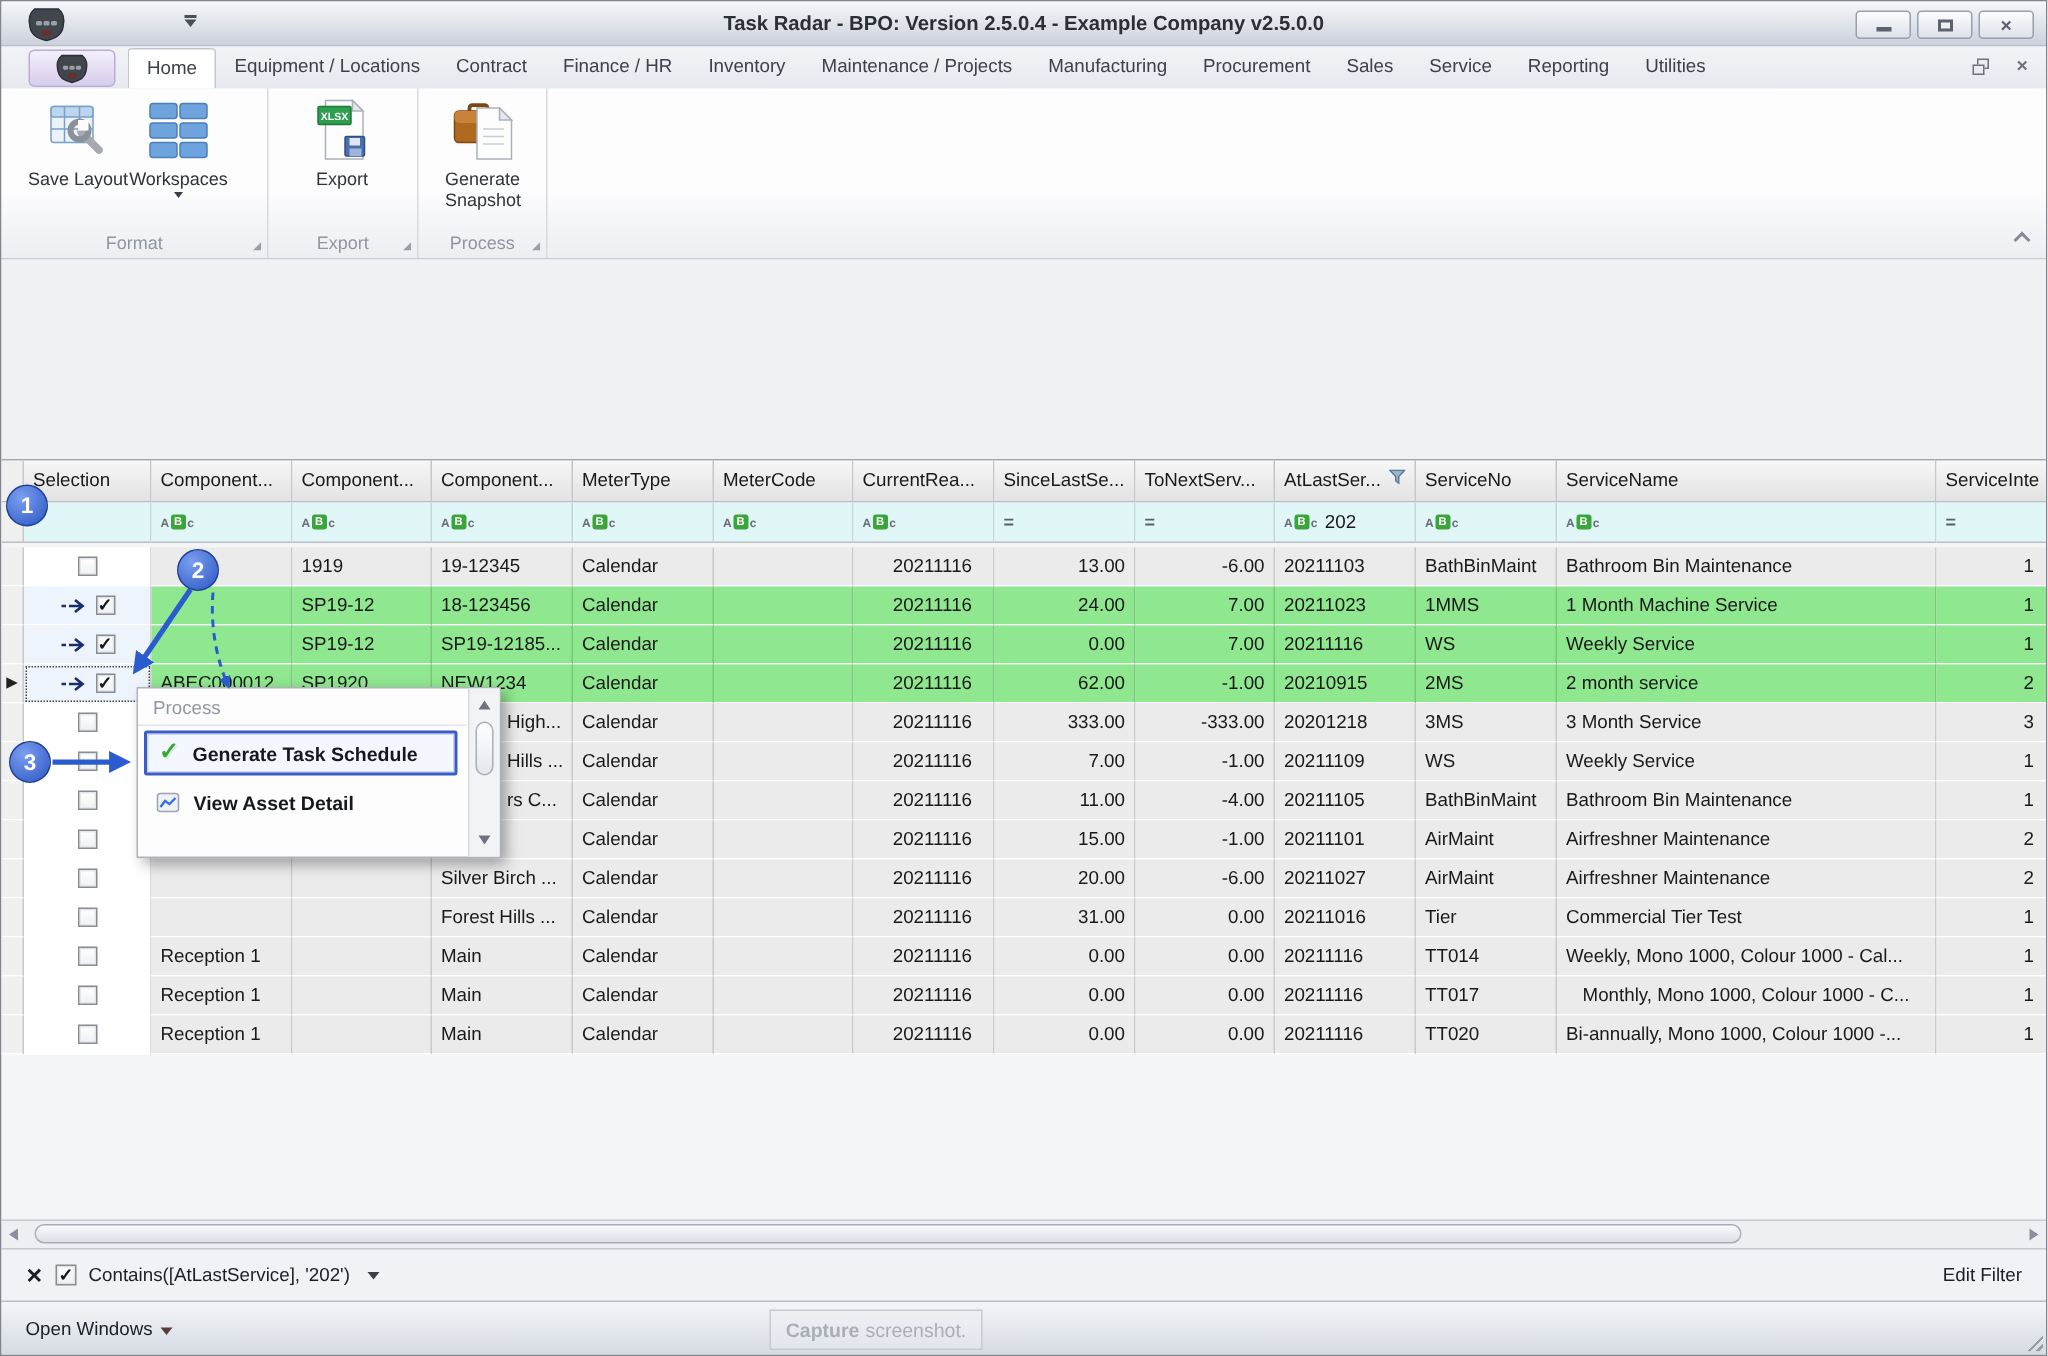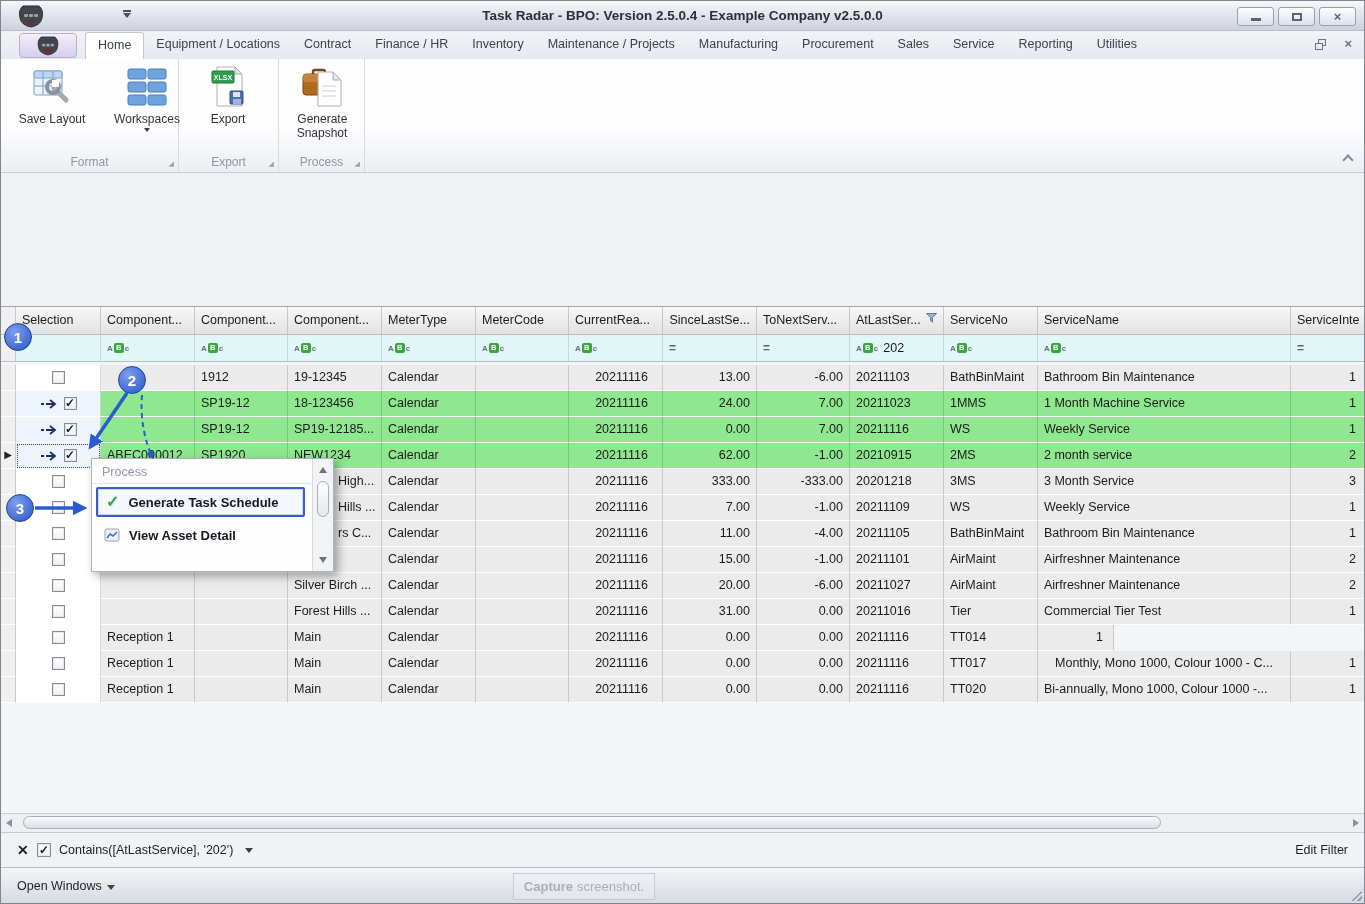--- a/index.html
+++ b/index.html
@@ -45,21 +45,21 @@
   
   .ribbon { position:absolute; left:0; top:58px; right:0; height:114px;
     background:linear-gradient(#fdfdfe 60%, #eceef2); border-bottom:1px solid #c9ccd4; display:flex; }
   .rgroup { position:relative; height:100%; border-right:1px solid #d7dade; }
   .rg-format { width:178px; } .rg-export { width:100px; } .rg-process { width:86px; } .rg-current { width:142px; }
   .rgroup .glabel { position:absolute; bottom:3px; left:0; right:0; text-align:center; font-size:12px; color:#9096a0; }
   .rgroup .launcher { position:absolute; bottom:4px; right:4px; font-size:7px; color:#9aa0aa; }
   .rbtn { position:absolute; top:6px; display:flex; flex-direction:column; align-items:center;
     font-size:12px; color:#2f333a; cursor:default; }
   .rbtn .ic { height:44px; display:flex; align-items:center; }
-  .rbtn .lbl { margin-top:3px; line-height:14px; text-align:right; }
+  .rbtn .lbl { margin-top:3px; line-height:14px; text-align:left; }
   .drop-tri { width:0; height:0; border-left:3.5px solid transparent; border-right:3.5px solid transparent;
     border-top:4px solid #3a3f48; margin-top:2px; }
   .combo { position:absolute; height:24px; background:#fff; border:1px solid #98a2b0; border-radius:2px;
     display:flex; align-items:center; font-size:12.5px; color:#1c1f26; }
   .combo .cval { flex:1; padding:0 7px; }
   .combo .cbtn { width:17px; height:100%; border-left:1px solid #c3c9d2; background:linear-gradient(#fafbfc,#e3e7ed);
     display:flex; align-items:center; justify-content:center; }
   .collapse-chevron { position:absolute; right:12px; bottom:8px; width:8px; height:8px;
     border-left:2px solid #848b96; border-top:2px solid #848b96; transform:rotate(45deg); }
 
@@ -246,21 +246,21 @@
             <line x1="11" y1="3" x2="11" y2="27" stroke="#7aa0c8"></line>
             <line x1="21" y1="3" x2="21" y2="27" stroke="#7aa0c8"></line>
             <line x1="2" y1="18" x2="30" y2="18" stroke="#7aa0c8"></line>
             <path d="M22 20 l12 12" stroke="#a5aab2" stroke-width="5" stroke-linecap="round"></path>
             <circle cx="21" cy="19" r="6" fill="none" stroke="#8b9099" stroke-width="4"></circle>
             <rect x="20" y="12" width="7" height="7" fill="#fdfdfe"></rect>
           </svg>
         </span>
         <span class="lbl">Save Layout</span>
       </div>
-      <div class="rbtn" style="left:108px; width:76px;">
+      <div class="rbtn" style="left:80px; width:76px;">
         <span class="ic">
           <svg width="44" height="40" viewBox="0 0 44 40">
             <g fill="#6fa3dd" stroke="#4a7fba">
               <rect x="3" y="2" width="18" height="10" rx="2"></rect>
                 <rect x="23" y="2" width="18" height="10" rx="2"></rect>
               <rect x="3" y="15" width="18" height="10" rx="2"></rect>
                 <rect x="23" y="15" width="18" height="10" rx="2"></rect>
               <rect x="3" y="28" width="18" height="10" rx="2"></rect>
                 <rect x="23" y="28" width="18" height="10" rx="2"></rect>
             </g>
@@ -377,21 +377,21 @@
         </div>
         <div class="g-cell g-hcell" style="width: 94px;">
           <span>MeterType</span>
         </div>
         <div class="g-cell g-hcell" style="width: 93px;">
           <span>MeterCode</span>
         </div>
         <div class="g-cell g-hcell" style="width: 94px;">
           <span>CurrentRea...</span>
         </div>
-        <div class="g-cell g-hcell" style="width: 94px; justify-content: flex-end;">
+        <div class="g-cell g-hcell" style="width: 94px;">
           <span>SinceLastSe...</span>
         </div>
         <div class="g-cell g-hcell" style="width: 93px;">
           <span>ToNextServ...</span>
         </div>
         <div class="g-cell g-hcell" style="width: 94px;">
           <span>AtLastSer...</span>
           <svg width="11" height="10" viewBox="0 0 11 10">
             <path d="M0.5 0.5 h10 l-4 4.2 v4.5 l-2 -1.6 v-2.9 z" fill="#9cb4cc" stroke="#5a7a9a"></path>
           </svg>
@@ -483,21 +483,21 @@
           <span class="eq">=</span>
         </div>
       </div>
       <div class="g-gap"></div>
       <div class="g-row g-data r0">
         <div class="g-cell g-ind" style="width: 15px;"></div>
         <div class="g-cell g-sel" style="width: 85px;">
           <span class="cb"></span>
         </div>
         <div class="g-cell k-c1" style="width: 94px;"></div>
-        <div class="g-cell k-c2" style="width: 93px;">1912</div>
+        <div class="g-cell k-c2" style="width: 93px;">1919</div>
         <div class="g-cell k-c3" style="width: 94px;">19-12345</div>
         <div class="g-cell k-meter_type" style="width: 94px;">Calendar</div>
         <div class="g-cell k-meter_code" style="width: 93px;"></div>
         <div class="g-cell k-current_reading num" style="width: 94px;">20211116</div>
         <div class="g-cell k-since_last num" style="width: 94px;">13.00</div>
         <div class="g-cell k-to_next num" style="width: 93px;">-6.00</div>
         <div class="g-cell k-at_last" style="width: 94px;">20211103</div>
         <div class="g-cell k-service_no" style="width: 94px;">BathBinMaint</div>
         <div class="g-cell k-service_name" style="width: 253px;">Bathroom Bin Maintenance</div>
         <div class="g-cell k-service_int num" style="width: 76px;">1</div>
@@ -681,20 +681,21 @@
         <div class="g-cell k-c1" style="width: 94px;">Reception 1</div>
         <div class="g-cell k-c2" style="width: 93px;"></div>
         <div class="g-cell k-c3" style="width: 94px;">Main</div>
         <div class="g-cell k-meter_type" style="width: 94px;">Calendar</div>
         <div class="g-cell k-meter_code" style="width: 93px;"></div>
         <div class="g-cell k-current_reading num" style="width: 94px;">20211116</div>
         <div class="g-cell k-since_last num" style="width: 94px;">0.00</div>
         <div class="g-cell k-to_next num" style="width: 93px;">0.00</div>
         <div class="g-cell k-at_last" style="width: 94px;">20211116</div>
         <div class="g-cell k-service_no" style="width: 94px;">TT014</div>
+        <div class="g-cell k-service_name" style="width: 253px;">Weekly, Mono 1000, Colour 1000 - Cal...</div>
         <div class="g-cell k-service_int num" style="width: 76px;">1</div>
       </div>
       <div class="g-row g-data r11">
         <div class="g-cell g-ind" style="width: 15px;"></div>
         <div class="g-cell g-sel" style="width: 85px;">
           <span class="cb"></span>
         </div>
         <div class="g-cell k-c1" style="width: 94px;">Reception 1</div>
         <div class="g-cell k-c2" style="width: 93px;"></div>
         <div class="g-cell k-c3" style="width: 94px;">Main</div>

